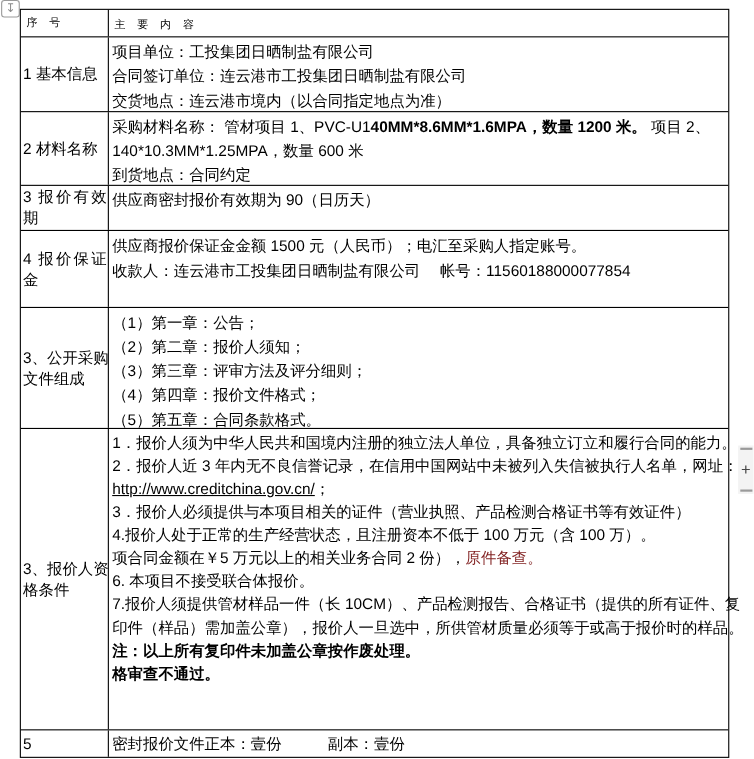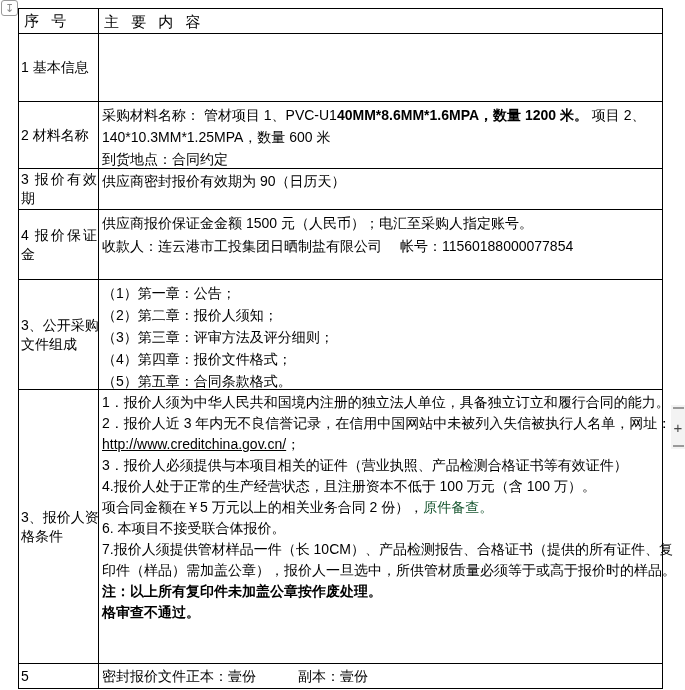--- a/index.html
+++ b/index.html
@@ -22,33 +22,33 @@
   .trow,.hrow{display:flex;box-sizing:border-box;}
   .trow{border-top:1px solid #000;}
   .hrow{height:24px;}
   .cell{box-sizing:border-box;overflow:visible;}
   .label-col{width:80px;border-right:1px solid #000;flex:none;
     display:flex;flex-direction:column;justify-content:center;
     padding:1px 1px 1px 2px;}
   .content-col{flex:1 1 auto;padding:2px 0 0 3px;}
   .header.label-col,.header.content-col{justify-content:flex-start;
     display:flex;flex-direction:row;align-items:center;
-    font-size:15px;word-spacing:8px;padding-left:5px;}
+    font-size:10px;word-spacing:8px;padding-left:5px;}
   .lab-line{font-size:14px;line-height:19px;width:100%;white-space:pre;}
   .justify{text-align:justify;text-align-last:justify;white-space:normal;}
   .cline{font-size:14px;white-space:pre;}
   .row-0{height:68px}.row-0 .cline{line-height:22px}
   .row-1{height:67px}.row-1 .cline{line-height:22px}
   .row-2{height:41px}.row-2 .cline{line-height:21px}
   .row-3{height:70px}.row-3 .cline{line-height:23px}
   .row-4{height:110px}.row-4 .cline{line-height:22px}
   .row-5{height:274px}.row-5 .cline{line-height:21px}
   .row-6{height:25px}.row-6 .cline{line-height:21px}
   .s-b{font-weight:bold;margin-top:20px;}
-  .s-r{color:#14532d;}
+  .s-r{color:#7f1d1d;}
   .s-u{text-decoration:underline;}
   
   .side-control{
     position:absolute;right:0;top:405px;width:14px;height:44px;
     background:#f3f3f3;display:flex;flex-direction:column;
     align-items:center;justify-content:space-between;padding:2px 0;
     box-sizing:border-box;cursor:pointer;
   }
   .side-control .rule{width:11px;height:2px;background:#9a9a9a;}
   .side-control .plus{font-size:15px;line-height:1;color:#444;}
@@ -62,20 +62,25 @@
 
 <div class="doc-table">
   <div class="hrow">
     <div class="cell label-col header">序 号</div>
     <div class="cell content-col header">主 要  内  容</div>
   </div>
   <div id="rows-container">
       <div class="trow row-0">
         <div class="cell label-col">
           <div class="lab-line">1 基本信息</div>
+        </div>
+        <div class="cell content-col">
+          <div class="cline"><span>项目单位：工投集团日晒制盐有限公司</span></div>
+          <div class="cline"><span>合同签订单位：连云港市工投集团日晒制盐有限公司</span></div>
+          <div class="cline"><span>交货地点：连云港市境内（以合同指定地点为准）</span></div>
         </div>
       </div>
       <div class="trow row-1">
         <div class="cell label-col">
           <div class="lab-line">2 材料名称</div>
         </div>
         <div class="cell content-col">
           <div class="cline"><span>采购材料名称： 管材项目 1、PVC-U1</span><span class="s-b">40MM*8.6MM*1.6MPA，数量 1200 米。</span><span> 项目 2、</span></div>
           <div class="cline"><span>140*10.3MM*1.25MPA，数量 600 米</span></div>
           <div class="cline"><span>到货地点：合同约定</span></div>

